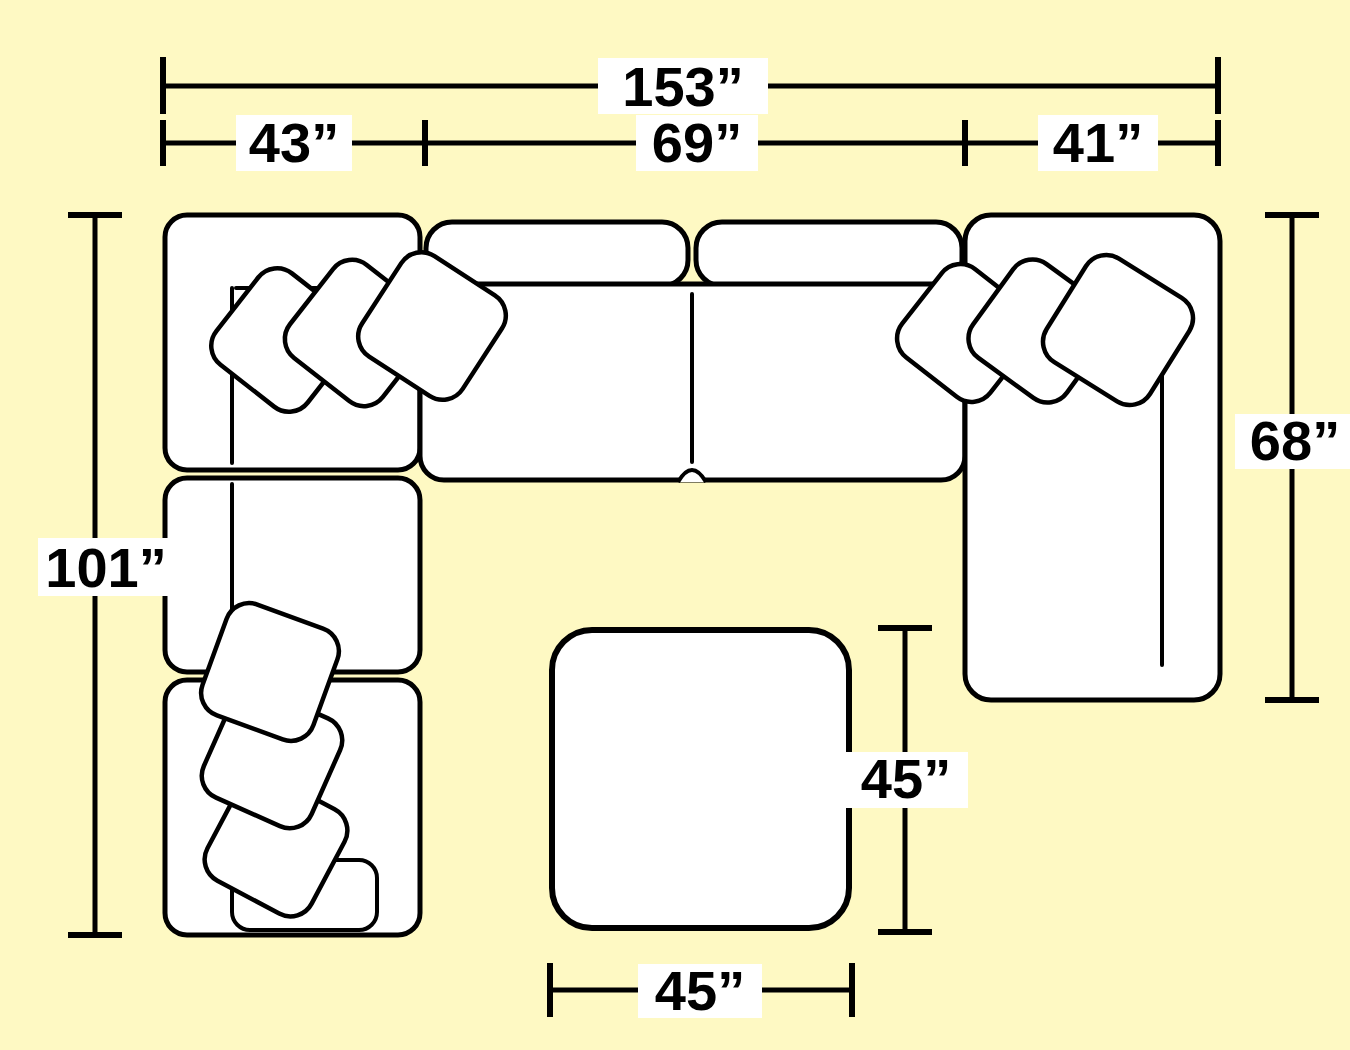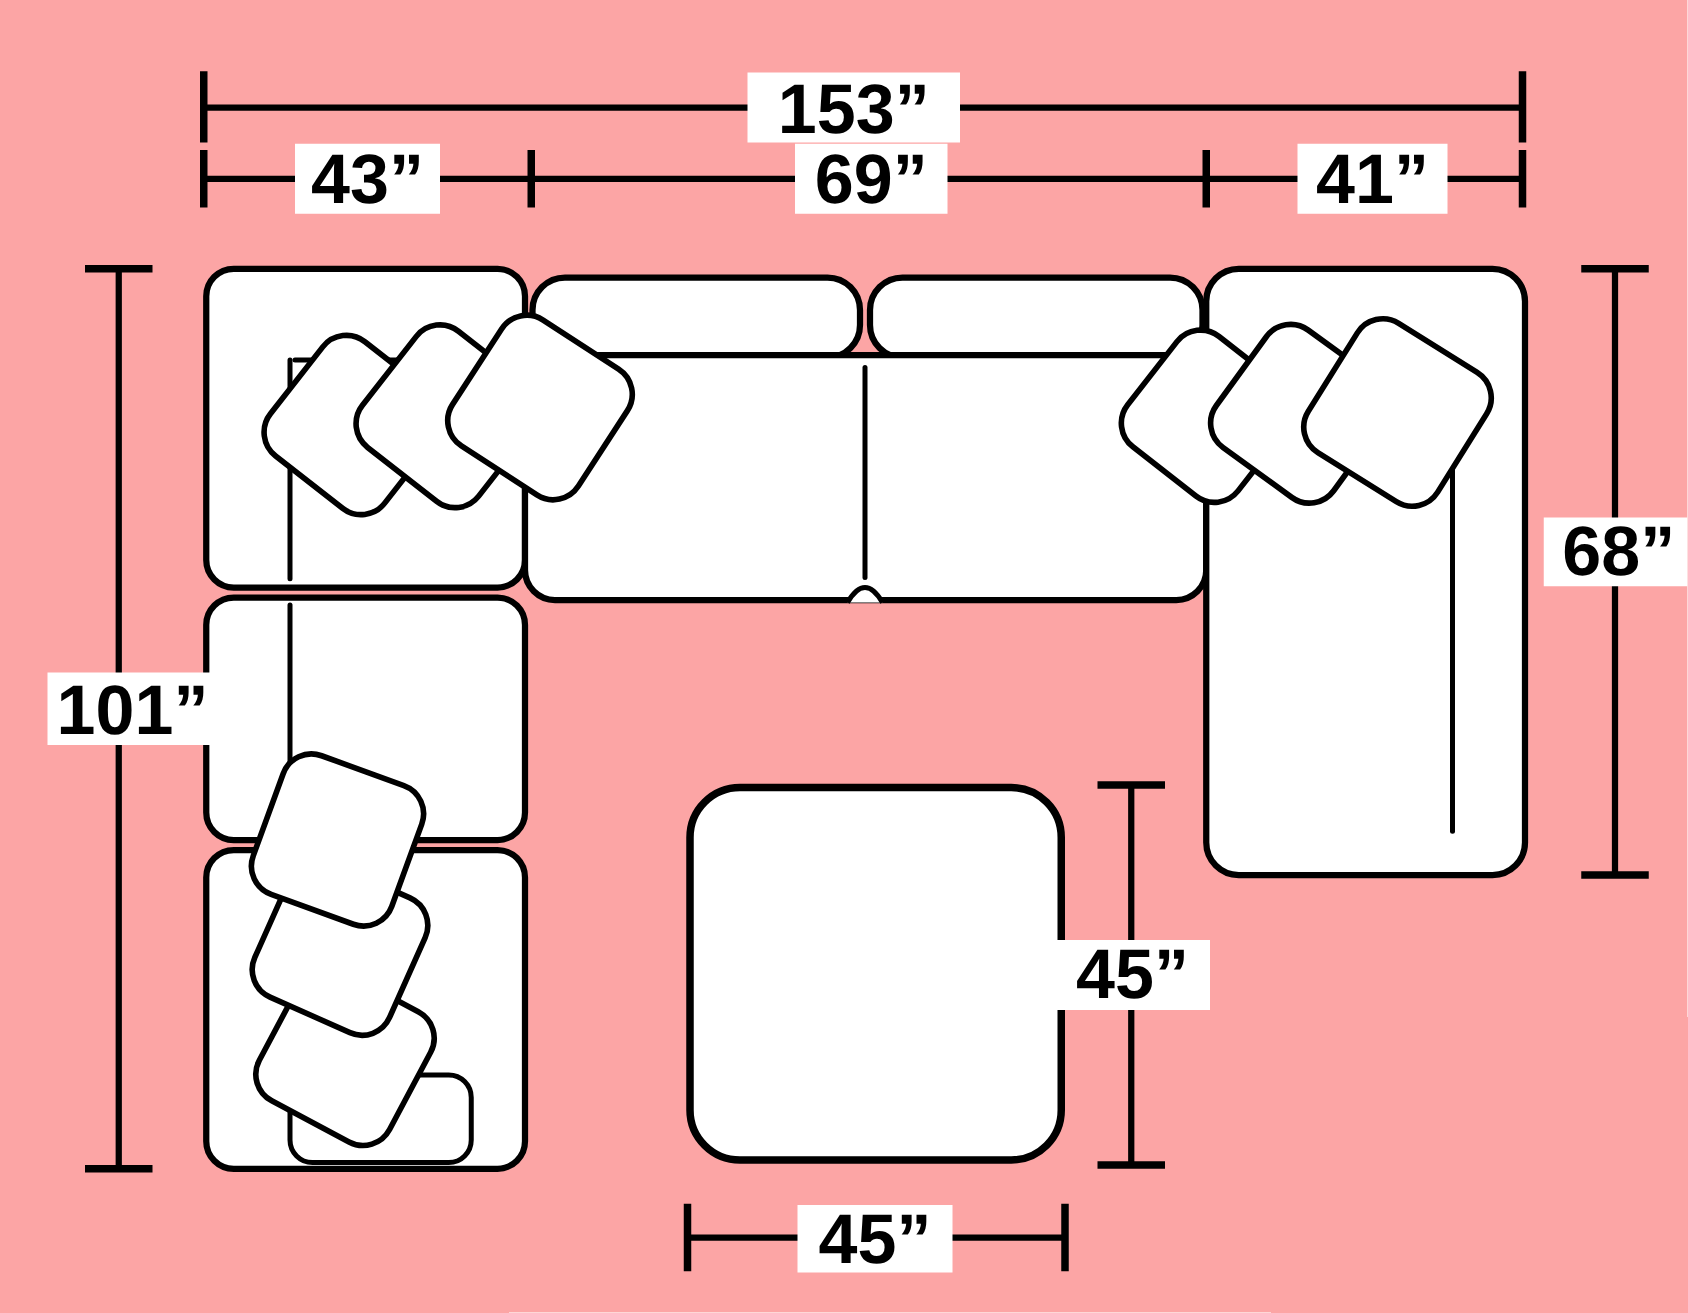--- a/index.html
+++ b/index.html
@@ -4,21 +4,21 @@
 <style>
   html, body {
     margin: 0;
     padding: 0;
     background: #ffffff;
   }
   .canvas {
     position: relative;
     width: 1350px;
     height: 1050px;
-    background: #fca5a5;
+    background: #fef9c3;
     overflow: hidden;
   }
   svg { display: block; }
 
   .module {
     fill: #ffffff;
     stroke: var(--line, #000000);
     stroke-width: 5;
     stroke-linejoin: round;
   }

